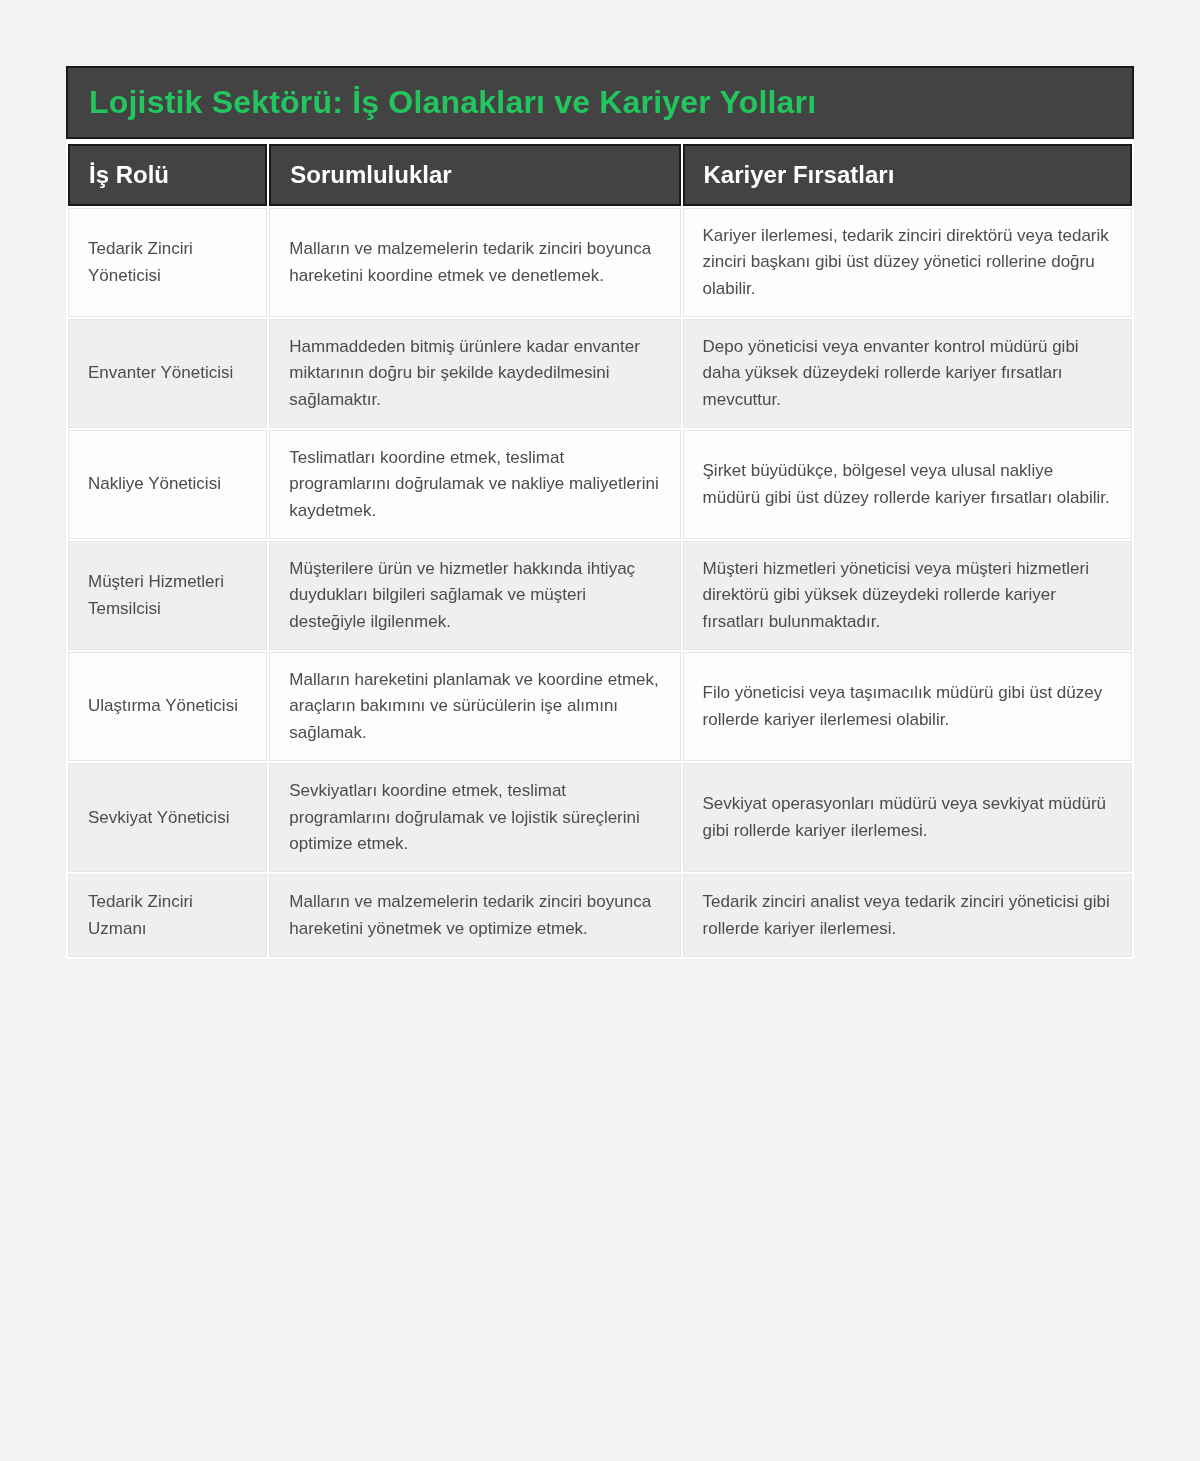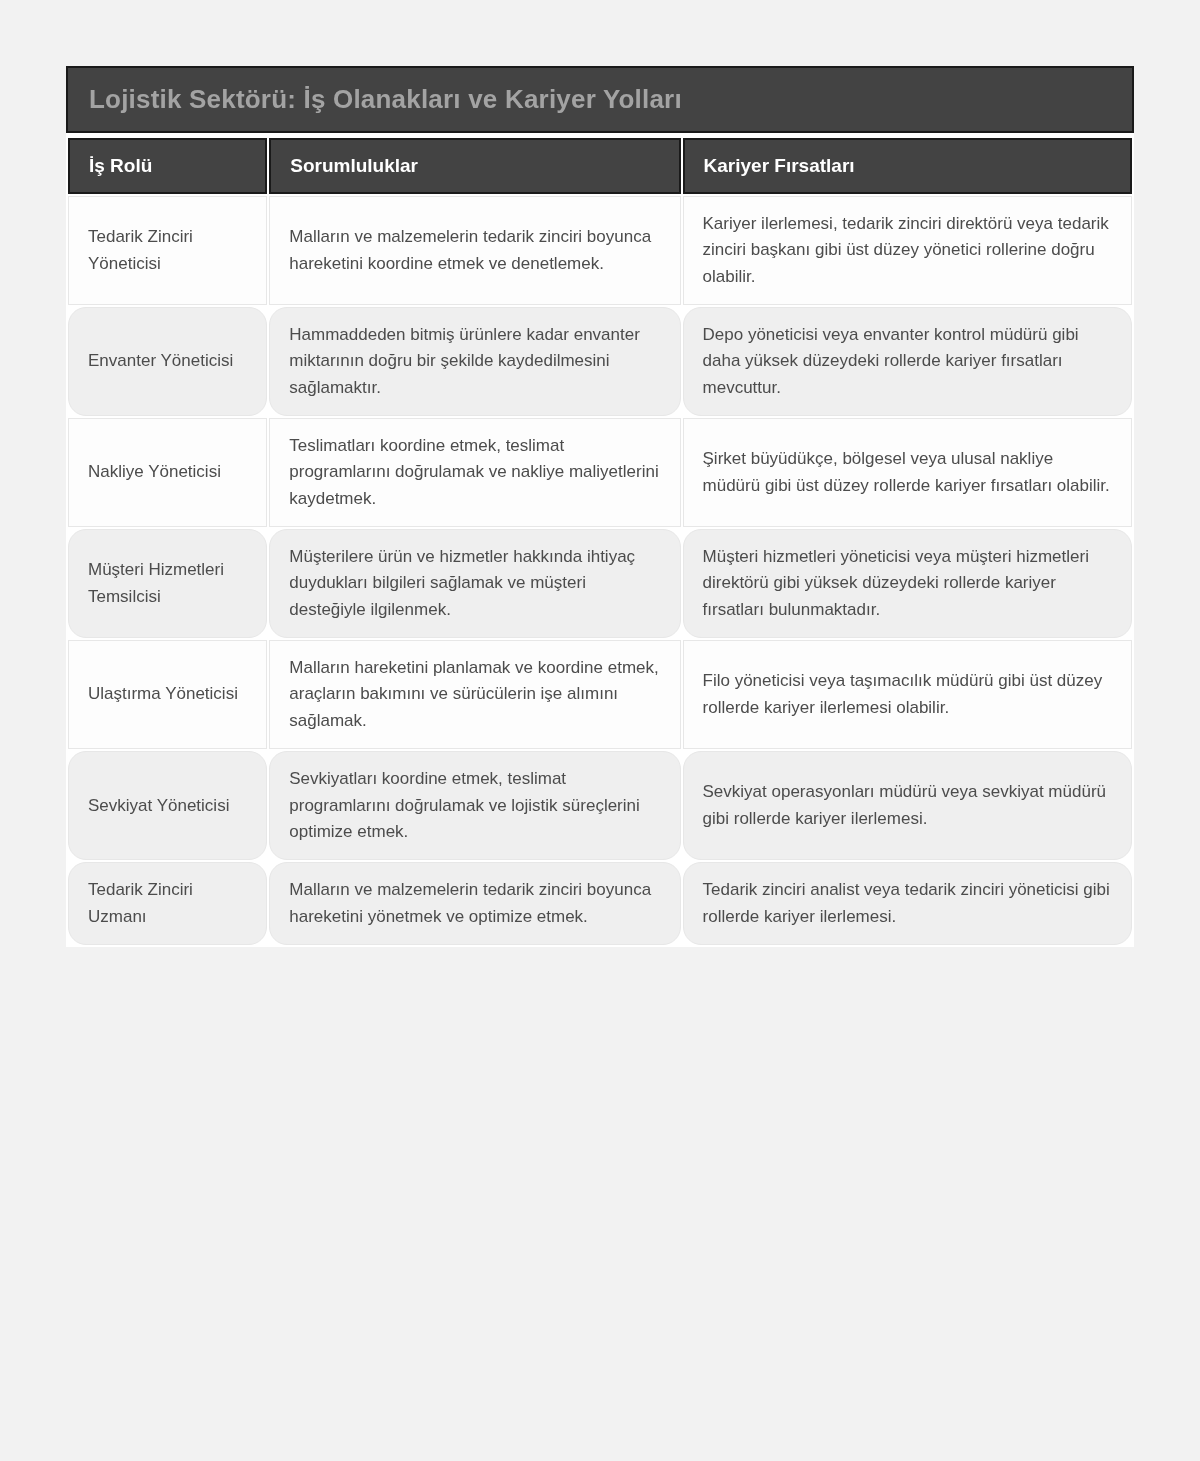--- a/index.html
+++ b/index.html
@@ -24,58 +24,57 @@
   }
   .page {
     padding: 66px 66px 0 66px;
   }
   .table-card {
     background: #ffffff;
   }
   .title-bar {
     background: var(--header-bg);
     border: 2px solid var(--header-border);
-    color: #a3a3a3;
-    font-size: 26px;
+    color: #22c55e;
+    font-size: 32px;
     font-weight: 700;
     padding: 16px 21px;
     margin-bottom: 3px;
     letter-spacing: 0.2px;
   }
   table.career-table {
     width: 100%;
     border-collapse: separate;
     border-spacing: 2px;
     table-layout: fixed;
   }
   col.c1 { width: 18.8%; }
   col.c2 { width: 38.8%; }
   col.c3 { width: 42.4%; }
   table.career-table th {
     background: var(--header-bg);
     border: 2px solid var(--header-border);
     color: #ffffff;
     text-align: left;
-    font-size: 19px;
+    font-size: 24px;
     font-weight: 700;
     padding: 15px 19px;
   }
   table.career-table td {
     background: var(--row-bg);
     border: 1px solid var(--cell-border);
     color: var(--body-text);
     font-size: 17px;
     line-height: 1.55;
     padding: 14px 19px;
     vertical-align: middle;
     text-align: left;
   }
   table.career-table tr.alt td {
     background: var(--row-alt-bg);
-    border-radius: 18px;
   }
   .footer {
     text-align: center;
     color: var(--footer-text);
     font-size: 19px;
     padding: 32px 0 40px 0;
   }
 </style>
 </head>
 <body>

